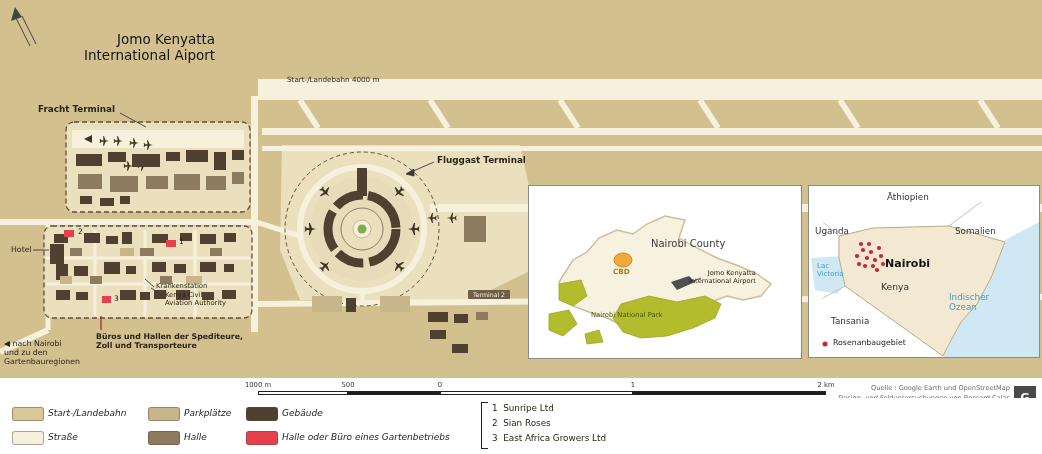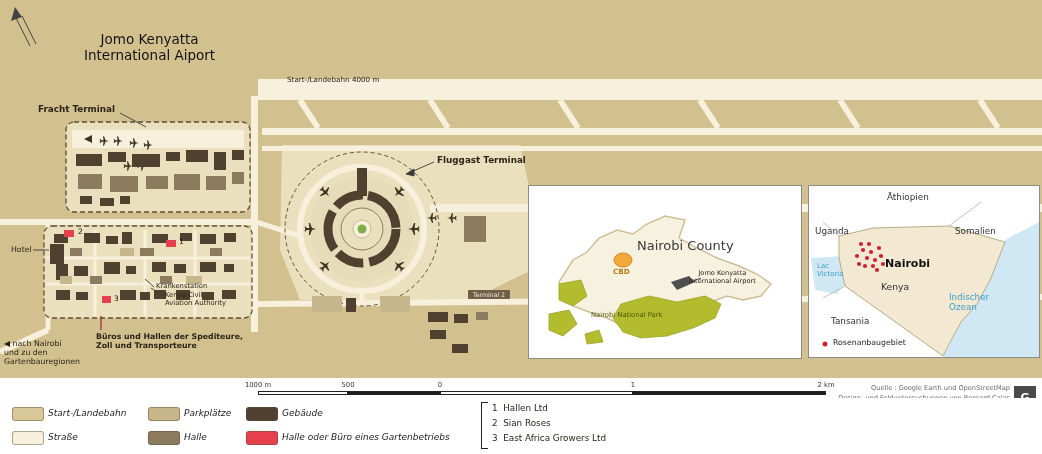--- a/index.html
+++ b/index.html
@@ -3,21 +3,21 @@
 <meta charset="utf-8">
 <style>
   html,body{margin:0;padding:0}
   #stage{position:relative;width:1042px;height:454px;background:#ffffff;overflow:hidden;
          font-family:"DejaVu Sans","Liberation Sans",sans-serif;}
   .abs{position:absolute}
   .lbl{position:absolute;color:#2b2417;line-height:1.18;white-space:nowrap;
        font-family:"DejaVu Sans","Liberation Sans",sans-serif;}
   .bold{font-weight:bold}
   .it{}
-  .center{text-align:center}
+  .center{text-align:right}
   #mapbg{position:absolute;left:0;top:0;width:1042px;height:378px;background:#d3c08f;}
   .inset{position:absolute;background:#ffffff;border:1.5px solid #8a8a8a;}
   .sw{position:absolute;width:30px;height:12px;border-radius:3px;border:0.5px solid rgba(90,75,50,.45)}
   .legend-label{position:absolute;font-style:italic;font-size:9px;color:#1d1d1d;white-space:nowrap}
   .seg{position:absolute;top:10px;height:4px;border:1px solid #222;box-sizing:border-box}
   .sticklbl{position:absolute;top:0;font-size:6.8px;color:#333;transform:translateX(-50%);white-space:nowrap}
   .credit{font-size:6.6px;color:#6a6a6a;line-height:1.45;text-align:right;white-space:nowrap}
   .marker-num{position:absolute;font-size:7.5px;color:#111}
 </style>
 </head>
@@ -232,21 +232,21 @@
       <g fill="#b2bc2c" stroke="#9aa324" stroke-width="0.8">
         <polygon points="92,118 120,110 148,116 176,110 192,118 186,132 164,142 138,150 112,152 94,146 84,132"></polygon>
         <polygon points="30,98 52,94 58,110 44,120 30,114"></polygon>
         <polygon points="20,128 40,124 48,138 34,150 20,144"></polygon>
         <polygon points="56,148 70,144 74,156 58,158"></polygon>
       </g>
       <ellipse cx="94" cy="74" rx="9" ry="7" fill="#f2a93b" stroke="#cf8a1f" stroke-width="1"></ellipse>
       <polygon points="142,96 160,90 166,96 148,104" fill="#4f4f4f"></polygon>
       <line x1="162" y1="96" x2="172" y2="92" stroke="#3a3a3a" stroke-width="0.9"></line>
     </svg>
-    <div class="lbl" style="left:108px;top:52px;font-size:13px;color:#3a3a3a">Nairobi County</div>
+    <div class="lbl" style="left:122px;top:52px;font-size:10px;color:#3a3a3a">Nairobi County</div>
     <div class="lbl bold" style="left:84px;top:82px;font-size:7.2px;color:#b87a14">CBD</div>
     <div class="lbl center" style="left:160px;top:84px;font-size:6.6px">
       <div>Jomo Kenyatta</div>
       <div>International Airport</div>
     </div>
     <div class="lbl" style="left:62px;top:125px;font-size:6.8px;color:#4c560d">Nairobi National Park</div>
   </div>
 
   <div class="inset" style="left:808px;top:185px;width:230px;height:171px">
     <svg width="230" height="171" viewBox="0 0 230 171">
@@ -325,21 +325,21 @@
     <div class="sw" style="left: 148px; top: 33px; background: rgb(141, 123, 96);"></div>
     <div class="legend-label" style="left:184px;top:34px">Halle</div>
 
     <div class="sw" style="left: 246px; top: 9px; background: rgb(80, 64, 47);"></div>
     <div class="legend-label" style="left:282px;top:10px">Gebäude</div>
     <div class="sw" style="left: 246px; top: 33px; background: rgb(230, 64, 78);"></div>
     <div class="legend-label" style="left:282px;top:34px">Halle oder Büro eines Gartenbetriebs</div>
 
     <div class="abs" style="left:481px;top:4px;width:6px;height:45px;border-left:1px solid #222;border-top:1px solid #222;border-bottom:1px solid #222"></div>
     <div class="lbl" style="left:492px;top:5px;font-size:8.8px">
-      <span>1</span>&nbsp;&nbsp;<span class="it">Hallen Ltd</span>
+      <span>1</span>&nbsp;&nbsp;<span class="it">Sunripe Ltd</span>
     </div>
     <div class="lbl" style="left:492px;top:20px;font-size:8.8px">
       <span>2</span>&nbsp;&nbsp;<span class="it">Sian Roses</span>
     </div>
     <div class="lbl" style="left:492px;top:35px;font-size:8.8px">
       <span>3</span>&nbsp;&nbsp;<span class="it">East Africa Growers Ltd</span>
     </div>
   </div>
 
 </div>

